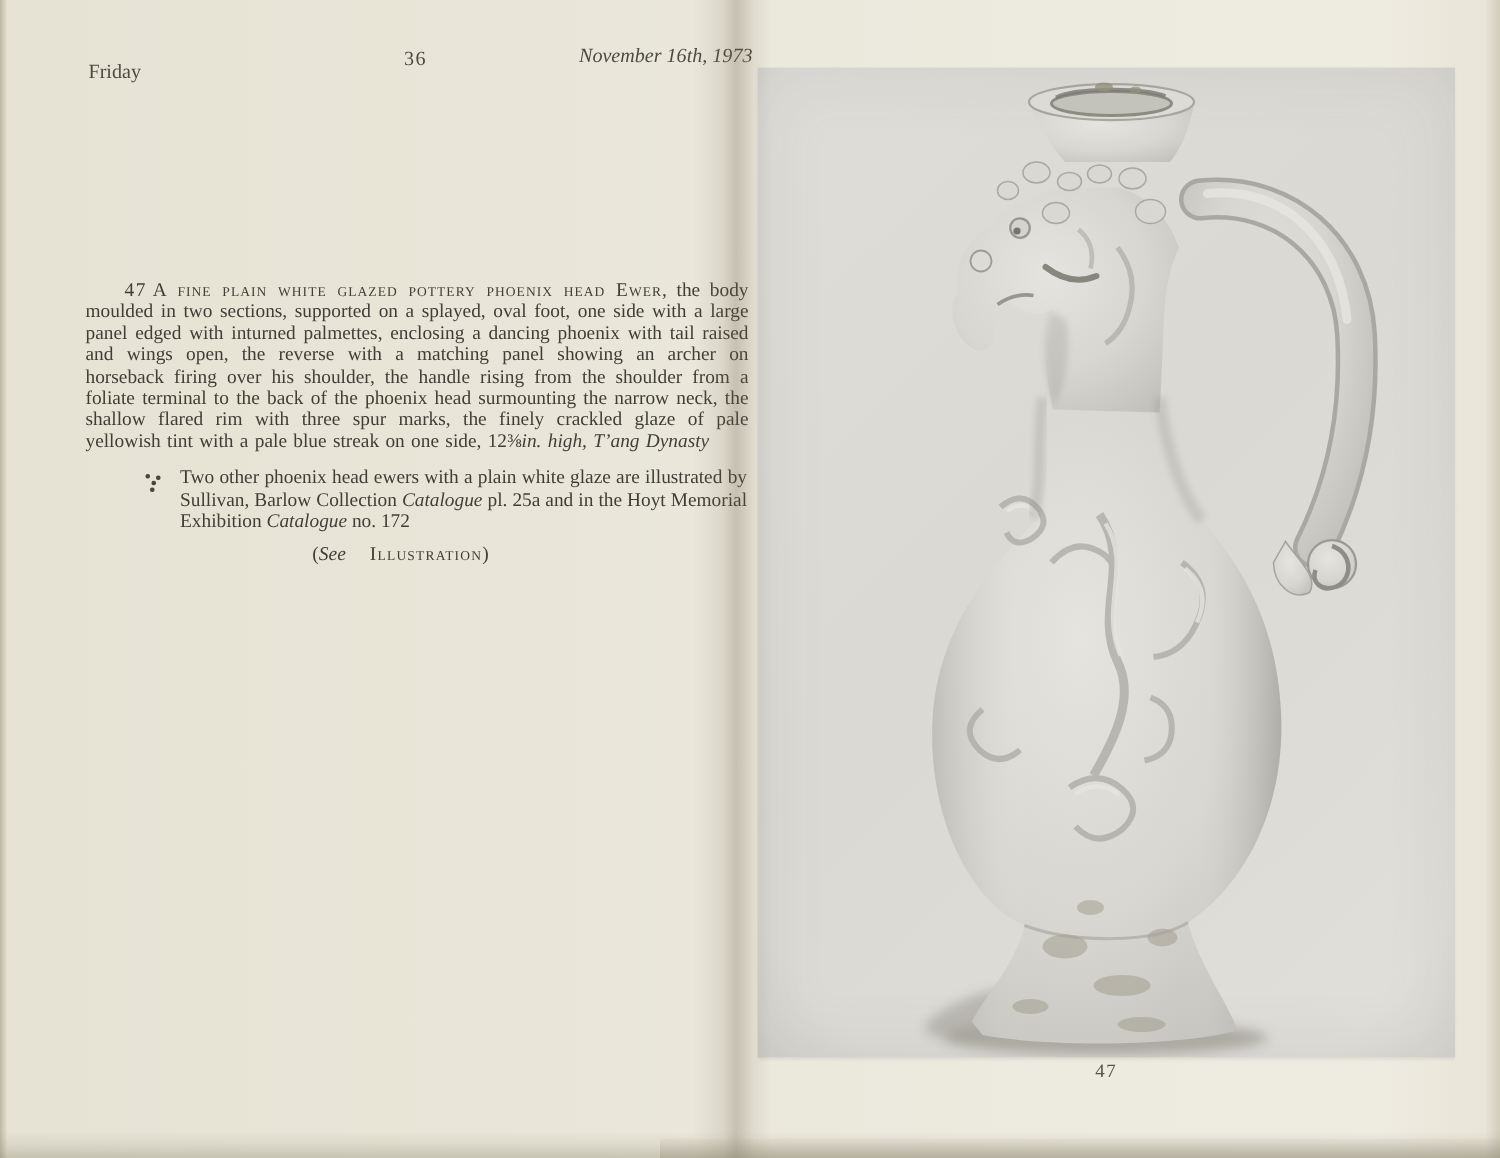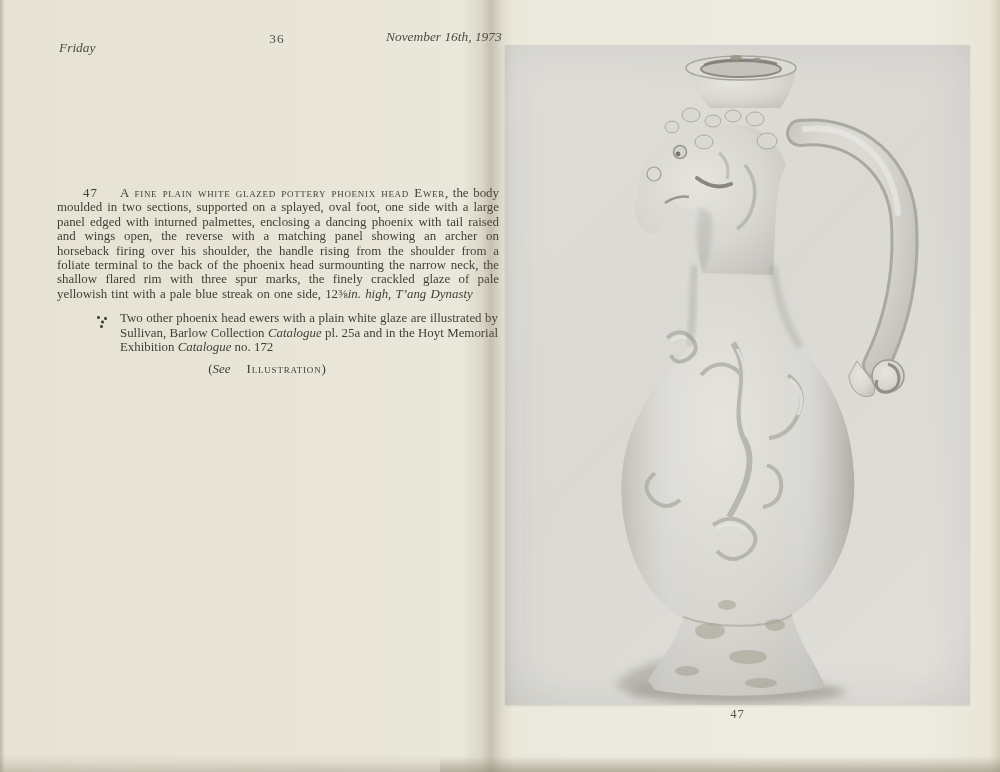--- a/index.html
+++ b/index.html
@@ -28,31 +28,31 @@
     position:absolute;left:0;bottom:0;width:100%;height:18px;z-index:6;
     background:linear-gradient(180deg,rgba(146,140,118,0) 0%,rgba(146,140,118,0.12) 45%,rgba(138,132,110,0.34) 100%);
   }
   .bottom-page-edge-right{
     position:absolute;right:0;bottom:0;width:560px;height:13px;z-index:6;
     background:linear-gradient(180deg,rgba(140,134,112,0.05),rgba(130,124,102,0.30));
   }
 
   
   .hdr{position:absolute;font-size:13.4px;color:#4c4a42;z-index:2;}
-  .hdr-day{left:59px;top:40px;font-style:italic;}
+  .hdr-day{left:59px;top:40px;}
   .hdr-page{left:247px;top:31px;width:60px;text-align:center;letter-spacing:1px;}
   .hdr-date{left:386px;top:29px;font-style:italic;white-space:nowrap;}
 
   .lot-para{
     position:absolute;left:57px;top:186px;width:442px;z-index:2;
     font-size:12.9px;line-height:14.4px;color:#403e36;
     text-align:justify;text-indent:26px;margin:0;word-spacing:1px;
   }
   .lot-num{letter-spacing:1px;}
-  .lot-title{font-variant:small-caps;letter-spacing:0.7px;margin-left:22px;}
+  .lot-title{font-variant:small-caps;letter-spacing:0.7px;margin-left:4px;}
   .ital{font-style:italic;}
 
   .footnote{
     position:absolute;left:120px;top:311px;width:378px;z-index:2;
     font-size:12.9px;line-height:14.6px;color:#403e36;text-align:justify;margin:0;
   }
   .asterism{
     position:absolute;left:97px;top:316px;width:12px;height:14px;z-index:2;
   }
   .asterism span{

